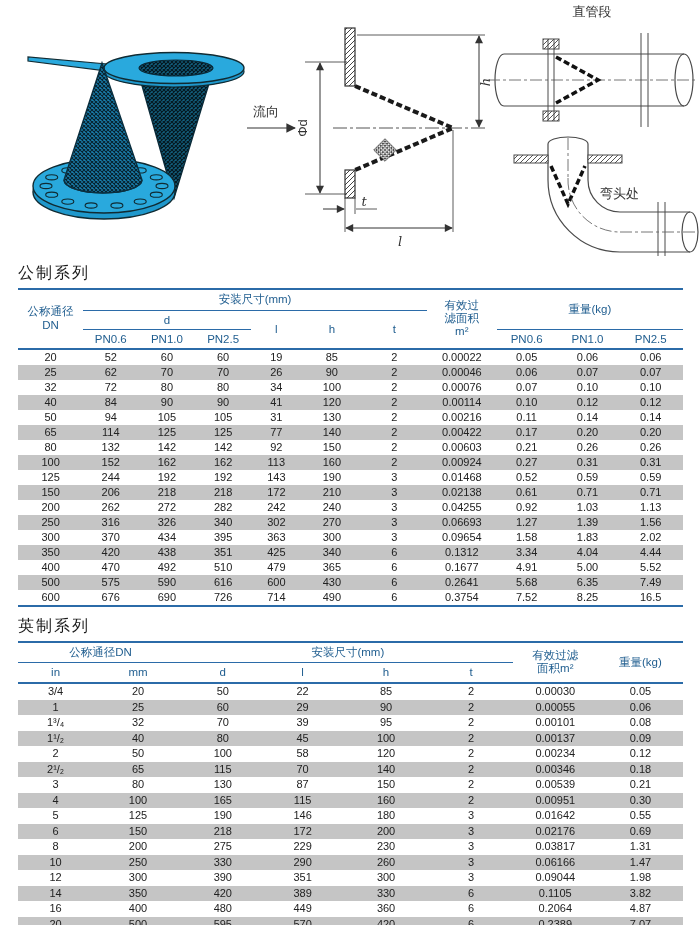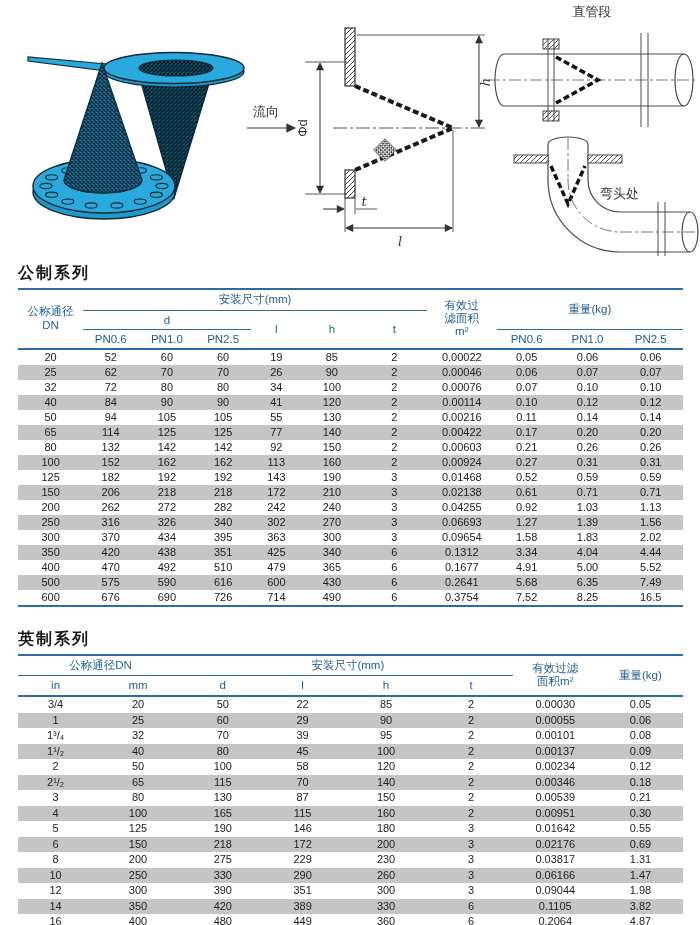--- a/index.html
+++ b/index.html
@@ -3,21 +3,21 @@
 <meta charset="utf-8">
 <style>
   html,body { margin:0; padding:0; background:#fff; }
   .page {
     position:relative; width:700px; height:925px; background:#fff;
     font-family:"Liberation Sans", sans-serif; overflow:hidden;
   }
   .illustrations { position:relative; width:700px; height:258px; }
   .illustrations svg { position:absolute; }
   .section-title {
-    font-size:16px; font-weight:bold; color:#1a1a1a;
+    font-size:16px; font-weight:normal; color:#1a1a1a;
     margin:5px 0 4px 18px; letter-spacing:2px;
   }
   .dtable {
     border-collapse:collapse; table-layout:fixed; width:665px; margin-left:18px;
     border-top:2px solid #2b6ba8; border-bottom:2px solid #2b6ba8;
   }
   .dtable thead th {
     color:#1f5d8f; font-weight:normal; font-size:11.5px; text-align:center;
     vertical-align:middle; padding:1px 0 2px;
   }
@@ -266,21 +266,21 @@
           <td>0.00114</td>
           <td>0.10</td>
           <td>0.12</td>
           <td>0.12</td>
         </tr>
         <tr>
           <td>50</td>
           <td>94</td>
           <td>105</td>
           <td>105</td>
-          <td>55</td>
+          <td>31</td>
           <td>130</td>
           <td>2</td>
           <td>0.00216</td>
           <td>0.11</td>
           <td>0.14</td>
           <td>0.14</td>
         </tr>
         <tr>
           <td>65</td>
           <td>114</td>
@@ -315,21 +315,21 @@
           <td>113</td>
           <td>160</td>
           <td>2</td>
           <td>0.00924</td>
           <td>0.27</td>
           <td>0.31</td>
           <td>0.31</td>
         </tr>
         <tr>
           <td>125</td>
-          <td>182</td>
+          <td>244</td>
           <td>192</td>
           <td>192</td>
           <td>143</td>
           <td>190</td>
           <td>3</td>
           <td>0.01468</td>
           <td>0.52</td>
           <td>0.59</td>
           <td>0.59</td>
         </tr>
@@ -433,21 +433,21 @@
           <td>490</td>
           <td>6</td>
           <td>0.3754</td>
           <td>7.52</td>
           <td>8.25</td>
           <td>16.5</td>
         </tr>
       </tbody>
   </table>
 
-  <div class="section-title" style="margin-top:22px;">英制系列</div>
+  <div class="section-title" style="margin-top:9px;">英制系列</div>
 
   <table class="dtable imp">
     <colgroup>
       <col style="width:11.3%">
         <col style="width:13.5%">
         <col style="width:12.0%">
         <col style="width:12.0%">
       <col style="width:13.1%">
         <col style="width:12.5%">
         <col style="width:12.8%">

